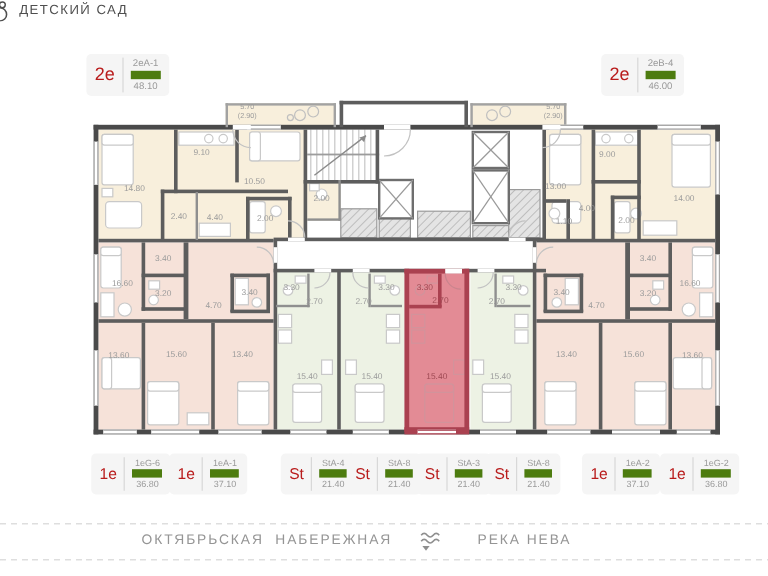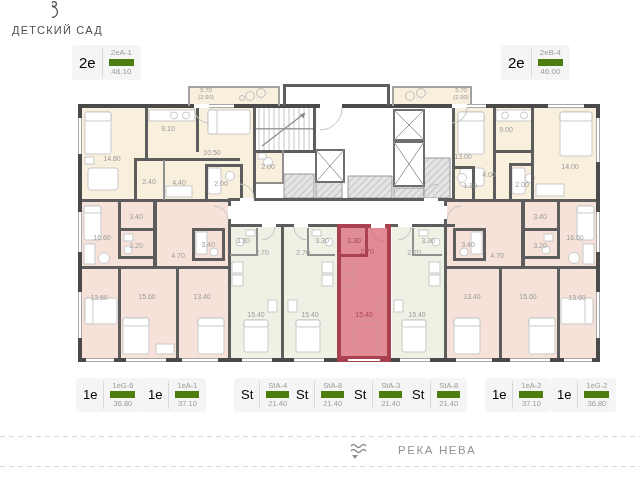--- a/index.html
+++ b/index.html
@@ -9,21 +9,21 @@
   }
   html,body{margin:0;padding:0;background:#fff;}
   #app{position:relative;width:640px;height:480px;background:#fff;overflow:hidden;
        font-family:"Liberation Sans",sans-serif;}
   
   .legend-item{position:absolute;display:flex;align-items:center;gap:6px;color:#4f4f4f;}
   .legend-text{font-size:11px;letter-spacing:1.2px;color:#4f4f4f;}
   
   .chip{position:absolute;display:flex;align-items:center;gap:6px;background:#f5f5f5;
         border-radius:4px;padding:3px 7px;cursor:pointer;}
-  .chip-type{font-size:13px;color:#000000;line-height:1;}
+  .chip-type{font-size:13px;color:#b91c1c;line-height:1;}
   .chip.top .chip-type{font-size:15px;}
   .chip-div{width:1px;align-self:stretch;background:#d8d8d8;}
   .chip-col{display:flex;flex-direction:column;align-items:center;font-size:7.5px;color:#9a9a9a;line-height:1.25;}
   .chip.top .chip-col{font-size:8px;}
   .chip-code{border-bottom:7px solid #4d7c0f;padding:0 2px 1px;margin-bottom:1px;}
   
   #plan-labels{position:absolute;left:0;top:0;width:640px;height:480px;pointer-events:none;}
   .room-label{position:absolute;transform:translate(-50%,-50%);font-size:7px;line-height:1;
               color:var(--label-text);white-space:nowrap;}
   .room-label.red{color:var(--highlight-text);}
@@ -35,21 +35,21 @@
   .street-text{position:absolute;font-size:11.5px;letter-spacing:1.6px;color:#959595;white-space:pre;}
   svg{display:block;}
   #plan-svg{position:absolute;left:0;top:0;}
   #selected-overlay{position:absolute;left:339px;top:224px;width:53px;height:138px;cursor:pointer;}
 </style>
 </head>
 <body>
 
 <div id="app">
 
-  <div class="legend-item" style="left:12px;top:9;flex-direction:column;">
+  <div class="legend-item" style="left:0;top:9;">
     <svg width="10" height="18">
       <circle cx="0" cy="12" r="5.5" fill="none" stroke="#4f4f4f" stroke-width="1.3"></circle>
       <circle cx="2" cy="4" r="2.4" fill="none" stroke="#4f4f4f" stroke-width="1.2"></circle>
     </svg>
     <span class="legend-text">ДЕТСКИЙ САД</span>
   </div>
 
   <div class="chip top" style="left:72px;top:45px;">
     <span class="chip-type">2е</span>
     <span class="chip-div"></span>
@@ -501,20 +501,21 @@
     <span class="chip-type">1е</span>
     <span class="chip-div"></span>
     <span class="chip-col">
       <span class="chip-code">1еG-2</span>
       <span class="chip-area">36.80</span>
     </span>
   </div>
 
   <div class="dash-line" style="top:436px;"></div>
   <div class="dash-line" style="top:466px;"></div>
+  <div class="street-text" style="left:118px;top:444px;">ОКТЯБРЬСКАЯ  НАБЕРЕЖНАЯ</div>
   <svg width="20" height="19" style="position:absolute;left:349px;top:442px;">
     <path d="M2,4 q2.5,-3 5,0 t5,0 t5,0" fill="none" stroke="#8f8f8f" stroke-width="1.4"></path>
     <path d="M2,9 q2.5,-3 5,0 t5,0 t5,0" fill="none" stroke="#8f8f8f" stroke-width="1.4"></path>
     <path d="M3,13 L9,13 L6,17 Z" fill="#8f8f8f"></path>
   </svg>
   <div class="street-text" style="left:374px;top:444px;margin-left:24px;">РЕКА НЕВА</div>
 
 </div>
 
 </body></html>

